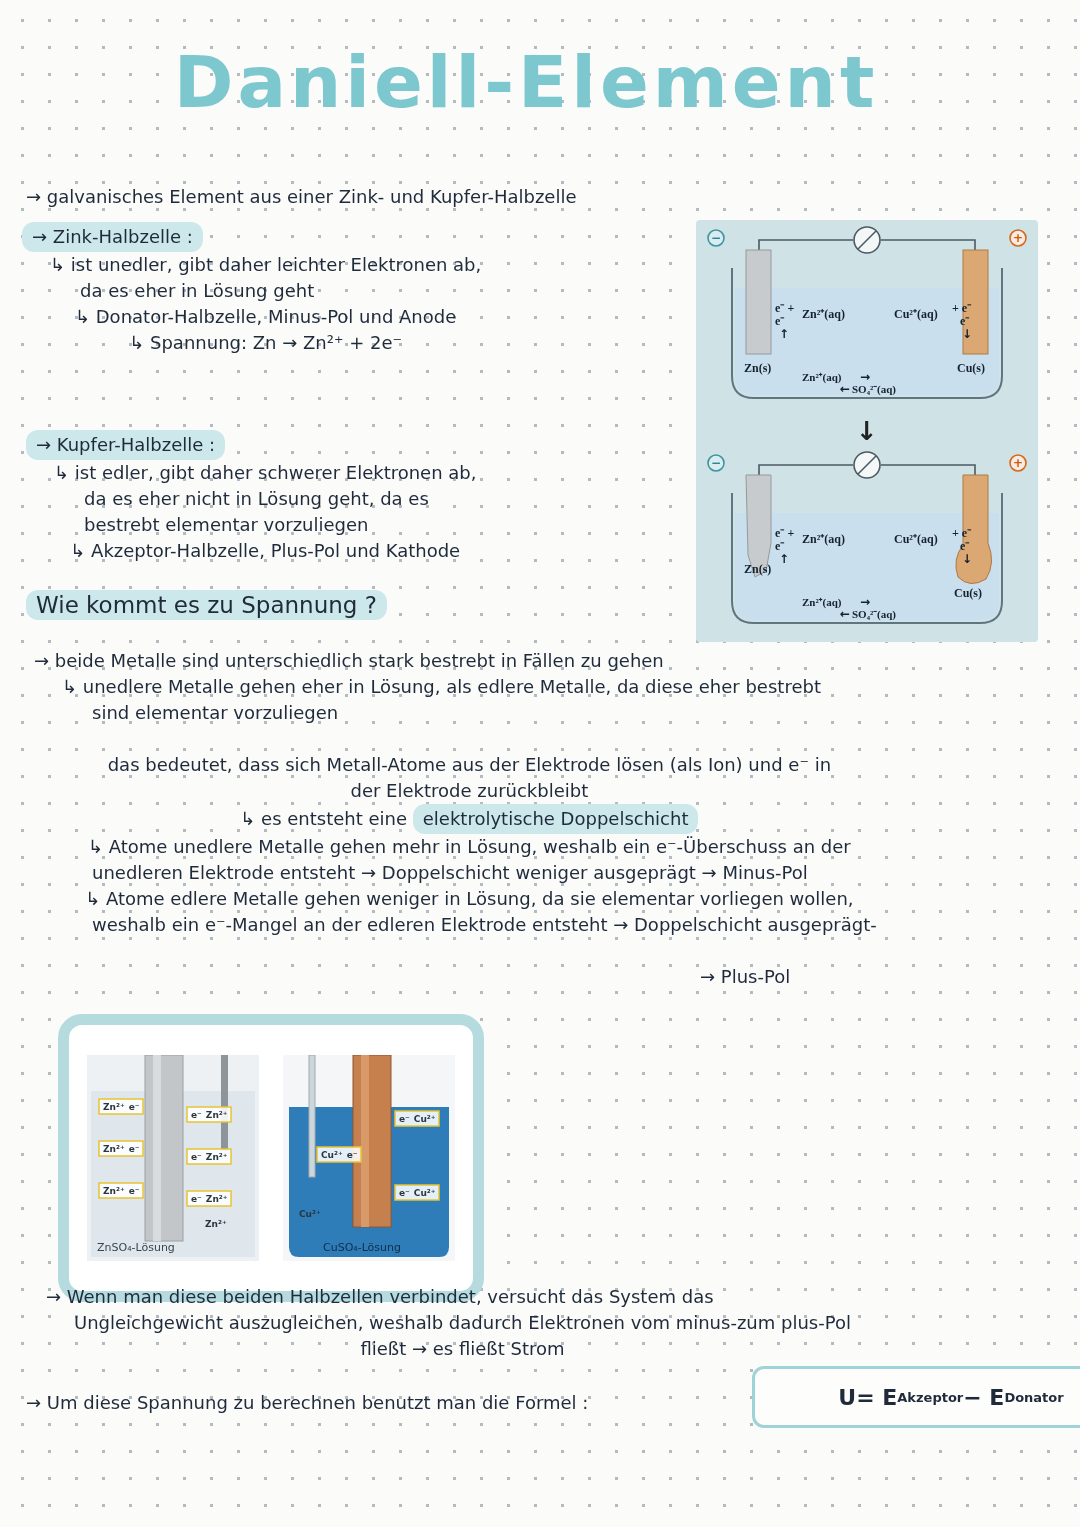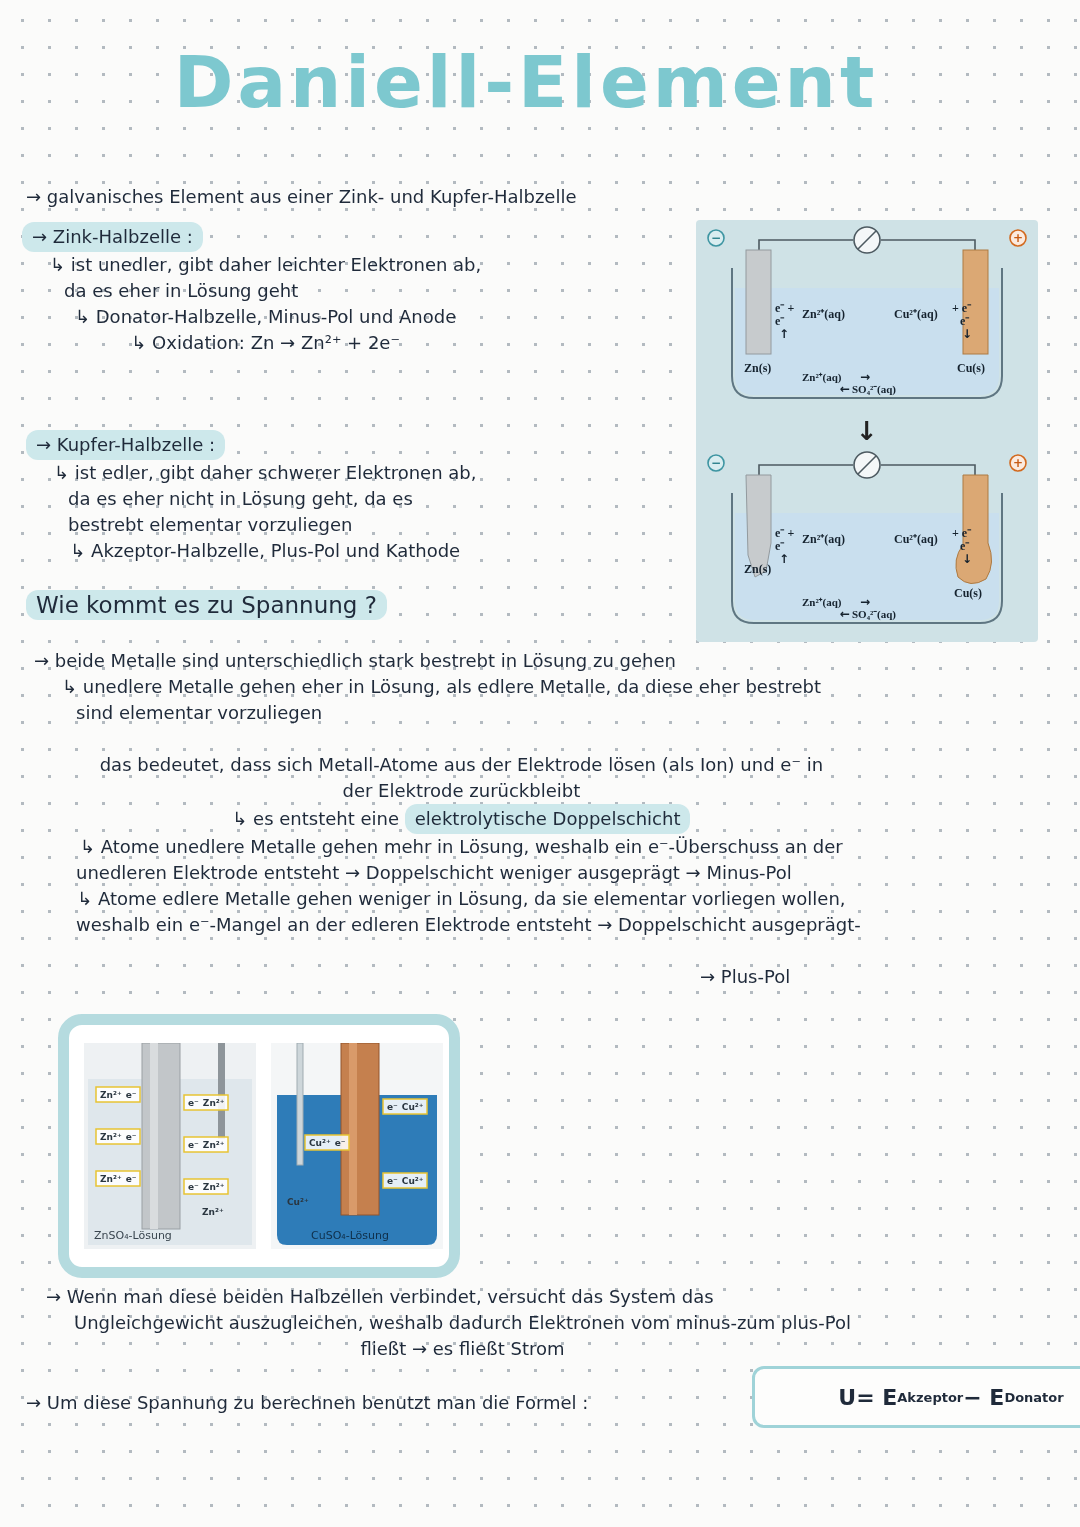--- a/index.html
+++ b/index.html
@@ -20,21 +20,21 @@
     margin:0;text-align:center;
     font-size:72px;font-weight:bold;letter-spacing:4px;
     color:#7dc8cf;
     padding-left:16px;
   }
   .hand{font-size:18px;line-height:26px;color:#1f2a3a;white-space:nowrap;}
   .big{font-size:23px;}
   .pill{background:#cde8eb;border-radius:12px;padding:2px 10px;display:inline-block;}
   .blk{position:absolute;}
   .ind1{margin-left:28px;text-align:center;}
-  .ind2{margin-left:42px;}
+  .ind2{margin-left:58px;}
 
   
   .pos-intro{top:184px;left:26px;}
   .pos-zinc{top:222px;left:22px;}
   .pos-copper{top:430px;left:26px;}
   .pos-spg-head{top:590px;left:26px;}
   .pos-para1{top:648px;left:34px;}
   .pos-para2{top:752px;left:34px;}
   .pos-pluspol{top:964px;left:700px;}
   .pos-concl1{top:1284px;left:46px;}
@@ -59,22 +59,22 @@
   .term-minus{fill:#d9edf0;stroke:#3e95a2;stroke-width:1.6;}
   .term-plus{fill:#fbeadf;stroke:#d2691e;stroke-width:1.6;}
   .term-txt{font-size:12px;font-weight:bold;text-anchor:middle;}
   .t-min{fill:#2a7f8a;} .t-plu{fill:#c65a14;}
   .flow-arrow{font-family:"DejaVu Sans",sans-serif;font-size:12px;font-weight:bold;fill:#15222e;}
 
   
   .beaker-fig{
     position:absolute;top:1014px;left:58px;width:368px;height:230px;
     background:#ffffff;border:11px solid #b5dbdf;border-radius:24px;
-    display:flex;gap:15px;align-items:center;justify-content:flex-end;
-    padding:6px;
+    display:flex;gap:24px;align-items:center;justify-content:flex-end;
+    padding:18px;
   }
   .chip-box{fill:rgba(255,255,255,0.88);stroke:#e8c433;stroke-width:1.5;}
   .chip-txt{font-size:9px;font-weight:bold;fill:#2a3640;}
   .fig-label{font-size:11px;fill:#39454f;}
   .fig-label-blue{font-size:11px;fill:#0f2f4a;}
 
   
   .formula-box{
     position:absolute;top:1366px;left:752px;width:296px;height:56px;
     border:3px solid #9fd3d8;border-radius:12px;background:#fdfdfc;
@@ -90,21 +90,21 @@
 
   <h1 class="title">Daniell-Element</h1>
 
   <div class="blk pos-intro hand">→ galvanisches Element aus einer Zink- und Kupfer-Halbzelle</div>
 
   <section class="blk pos-zinc">
     <div class="hand"><span class="pill">→ Zink-Halbzelle :</span></div>
     <div class="hand ind1">↳ ist unedler, gibt daher leichter Elektronen ab,</div>
     <div class="hand ind2">da es eher in Lösung geht</div>
     <div class="hand ind1">↳ Donator-Halbzelle, Minus-Pol und Anode</div>
-    <div class="hand ind1">↳ Oxidation: Zn → Zn²⁺ + 2e⁻</div>
+    <div class="hand ind1">↳ Spannung: Zn → Zn²⁺ + 2e⁻</div>
   </section>
 
   <section class="blk pos-copper">
     <div class="hand"><span class="pill">→ Kupfer-Halbzelle :</span></div>
     <div class="hand ind1">↳ ist edler, gibt daher schwerer Elektronen ab,</div>
     <div class="hand ind2">da es eher nicht in Lösung geht, da es</div>
     <div class="hand ind2">bestrebt elementar vorzuliegen</div>
     <div class="hand ind1">↳ Akzeptor-Halbzelle, Plus-Pol und Kathode</div>
   </section>
 
@@ -169,21 +169,21 @@
       <text class="flow-arrow" x="138" y="167">←</text>
       <text class="lbl-sm" x="150" y="167">SO₄²⁻(aq)</text>
     </svg>
   </div>
 
   <div class="blk pos-spg-head hand big">
     <span class="pill">Wie kommt es zu Spannung ?</span>
   </div>
 
   <section class="blk pos-para1">
-    <div class="hand">→ beide Metalle sind unterschiedlich stark bestrebt in Lösung zu gehen</div>
+    <div class="hand">→ beide Metalle sind unterschiedlich stark bestrebt in Fällen zu gehen</div>
     <div class="hand ind1">↳ unedlere Metalle gehen eher in Lösung, als edlere Metalle, da diese eher bestrebt</div>
     <div class="hand ind2">sind elementar vorzuliegen</div>
   </section>
 
   <section class="blk pos-para2">
     <div class="hand ind1">das bedeutet, dass sich Metall-Atome aus der Elektrode lösen (als Ion) und e⁻ in</div>
     <div class="hand ind1">der Elektrode zurückbleibt</div>
     <div class="hand ind1"><span>↳ es entsteht eine </span><span class="pill">elektrolytische Doppelschicht</span></div>
     <div class="hand ind1">↳ Atome unedlere Metalle gehen mehr in Lösung, weshalb ein e⁻-Überschuss an der</div>
     <div class="hand ind2">unedleren Elektrode entsteht → Doppelschicht weniger ausgeprägt → Minus-Pol</div>

